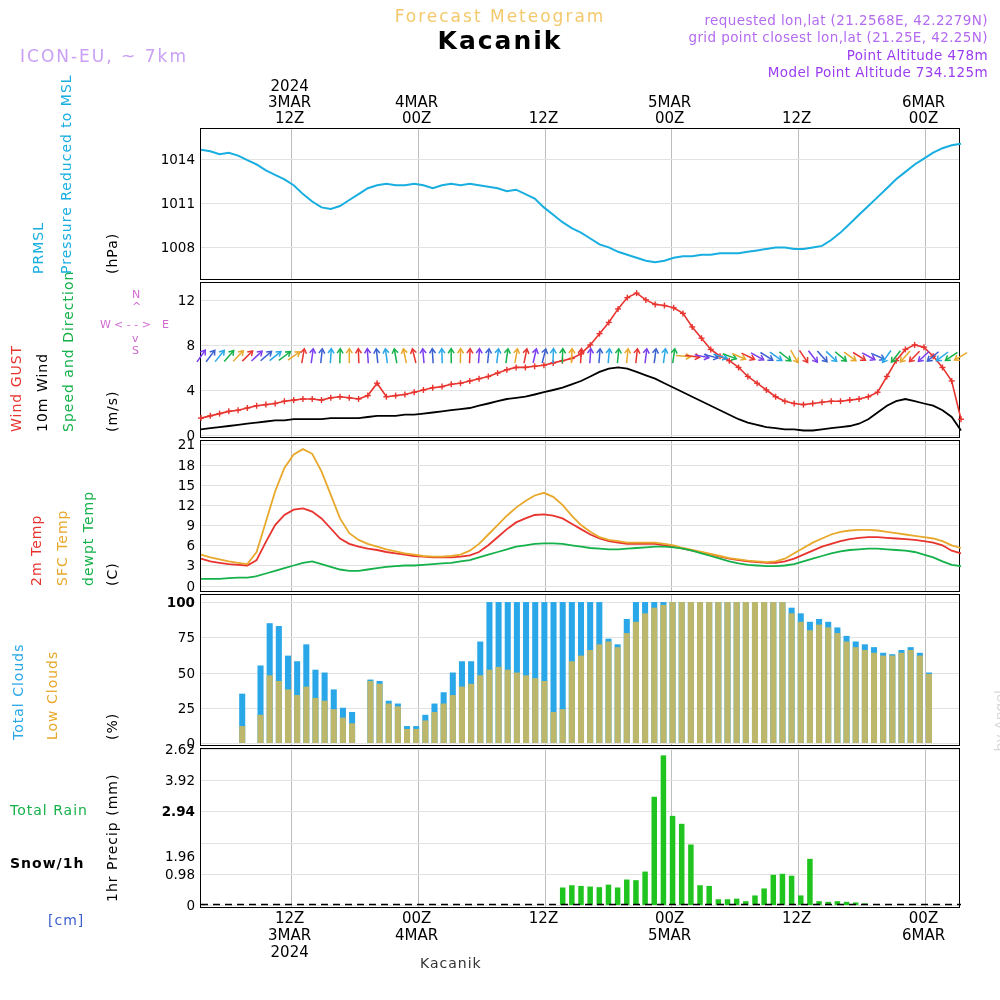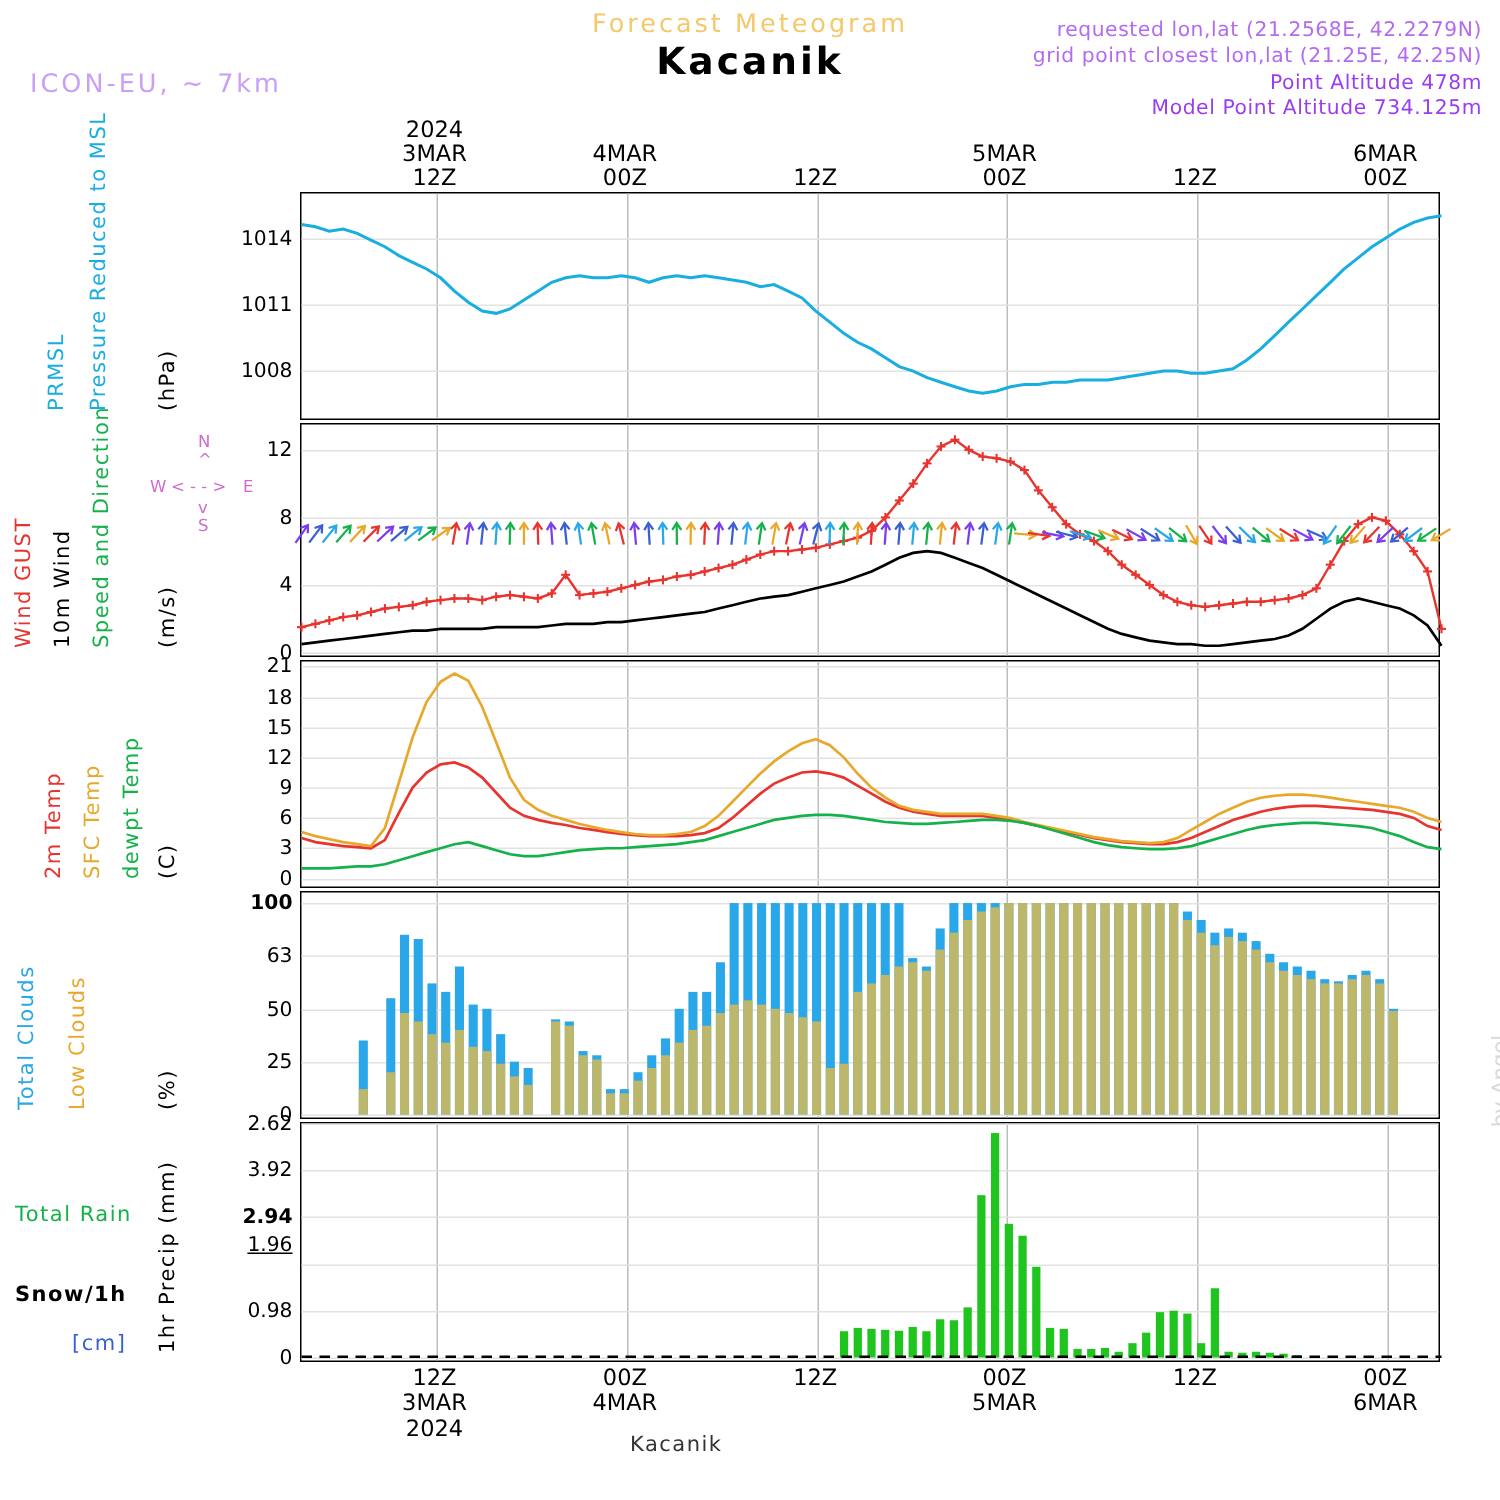--- a/index.html
+++ b/index.html
@@ -834,21 +834,21 @@
     <div class="gridv major" style="left: 343.52px;"></div>
     <div class="gridv major" style="left: 469.68px;"></div>
     <div class="gridv major" style="left: 596.6px;"></div>
     <div class="gridv major" style="left: 723.52px;"></div>
     <div class="ylab" style="top: 148px;">0</div>
     <div class="gridh" style="top: 148px;"></div>
     <div class="ylab" style="top: 112.762px;">25</div>
     <div class="gridh" style="top: 112.762px;"></div>
     <div class="ylab" style="top: 77.5238px;">50</div>
     <div class="gridh" style="top: 77.5238px;"></div>
-    <div class="ylab" style="top: 42.2857px;">63</div>
+    <div class="ylab" style="top: 42.2857px;">75</div>
     <div class="gridh" style="top: 42.2857px;"></div>
     <div class="ylab" style="top: 7.04762px; font-weight: bold;">100</div>
     <div class="gridh" style="top: 7.04762px;"></div>
     <svg width="760" height="148" viewBox="0 0 760 148">
       <rect x="38.18313253012048" y="98.66666666666667" width="6.043373493975904" height="49.33333333333333" fill="#29a7e8"></rect>
       <rect x="38.18313253012048" y="131.0857142857143" width="6.043373493975904" height="16.914285714285715" fill="#bdb76b"></rect>
       <rect x="56.496385542168674" y="70.47619047619047" width="6.043373493975904" height="77.52380952380953" fill="#29a7e8"></rect>
       <rect x="56.496385542168674" y="119.80952380952381" width="6.043373493975904" height="28.19047619047619" fill="#bdb76b"></rect>
       <rect x="65.65301204819278" y="28.19047619047619" width="6.043373493975904" height="119.80952380952381" fill="#29a7e8"></rect>
       <rect x="65.65301204819278" y="80.34285714285714" width="6.043373493975904" height="67.65714285714286" fill="#bdb76b"></rect>
@@ -1000,21 +1000,21 @@
     <div class="gridv major" style="left: 89.68px;"></div>
     <div class="gridv major" style="left: 216.6px;"></div>
     <div class="gridv major" style="left: 343.52px;"></div>
     <div class="gridv major" style="left: 469.68px;"></div>
     <div class="gridv major" style="left: 596.6px;"></div>
     <div class="gridv major" style="left: 723.52px;"></div>
     <div class="ylab" style="top: 156px;">0</div>
     <div class="gridh" style="top: 156px;"></div>
     <div class="ylab" style="top: 124.8px;">0.98</div>
     <div class="gridh" style="top: 124.8px;"></div>
-    <div class="ylab" style="top: 81px; text-decoration: underline;">1.96</div>
+    <div class="ylab" style="top: 107px;">1.96</div>
     <div class="gridh" style="top: 93.6px;"></div>
     <div class="ylab" style="top: 62.4px; font-weight: bold;">2.94</div>
     <div class="gridh" style="top: 62.4px;"></div>
     <div class="ylab" style="top: 31.2px;">3.92</div>
     <div class="gridh" style="top: 31.2px;"></div>
     <div class="ylab" style="top: 0px;">2.62</div>
     <div class="gridh" style="top: 0px;"></div>
     <svg width="760" height="156" viewBox="0 0 760 156">
       <rect x="358.93975903614455" y="138.48979591836735" width="5.493975903614458" height="17.510204081632654" fill="#1fc41f"></rect>
       <rect x="368.09638554216866" y="136.26122448979592" width="5.493975903614458" height="19.73877551020408" fill="#1fc41f"></rect>
@@ -1091,21 +1091,21 @@
 <div class="vtext" style="left: 104px; top: 432px; color: rgb(0, 0, 0);">(m/s)</div>
 <div class="vtext" style="left: 28px; top: 586px; color: rgb(232, 52, 47);">2m Temp</div>
 <div class="vtext" style="left: 54px; top: 586px; color: rgb(232, 168, 43);">SFC Temp</div>
 <div class="vtext" style="left: 80px; top: 586px; color: rgb(21, 177, 74);">dewpt Temp</div>
 <div class="vtext" style="left: 104px; top: 586px; color: rgb(0, 0, 0);">(C)</div>
 <div class="vtext" style="left: 10px; top: 740px; color: rgb(41, 167, 232);">Total Clouds</div>
 <div class="vtext" style="left: 44px; top: 740px; color: rgb(232, 168, 43);">Low Clouds</div>
 <div class="vtext" style="left: 104px; top: 740px; color: rgb(0, 0, 0);">(%)</div>
 <div class="vtext" style="transform: none; left: 10px; top: 802px; color: rgb(21, 177, 74);">Total  Rain</div>
 <div class="vtext" style="transform: none; left: 10px; top: 855px; color: #000000; font-weight: bold;">Snow/1h</div>
-<div class="vtext" style="transform: none; left: 48px; top: 888px; color: rgb(58, 95, 208);">[cm]</div>
+<div class="vtext" style="transform: none; left: 48px; top: 912px; color: rgb(58, 95, 208);">[cm]</div>
 <div class="vtext" style="left: 104px; top: 902px; color: rgb(0, 0, 0);">1hr Precip (mm)</div>
 <div class="abs" style="left: 100px; top: 288px; width: 80px; height: 80px; color: rgb(208, 106, 208); font-size: 11px;">
     <div class="abs" style="left: 32px; top: 0px;">N</div>
     <div class="abs" style="left: 32px; top: 12px;">^</div>
     <div class="abs" style="left: 0px; top: 30px;">W</div>
     <div class="abs" style="left: 14px; top: 30px;">&lt; - - &gt;</div>
     <div class="abs" style="left: 62px; top: 30px;">E</div>
     <div class="abs" style="left: 32px; top: 44px;">v</div>
     <div class="abs" style="left: 32px; top: 56px;">S</div>
   </div>

